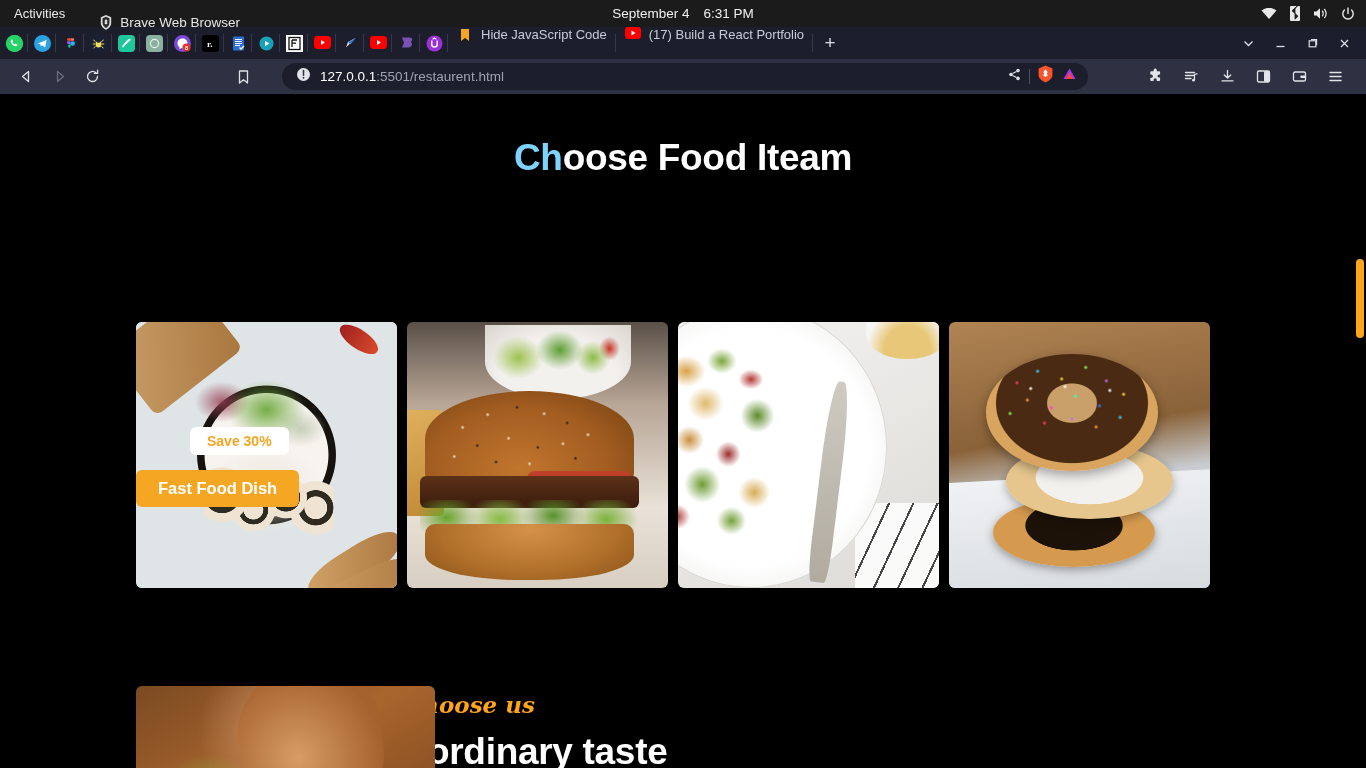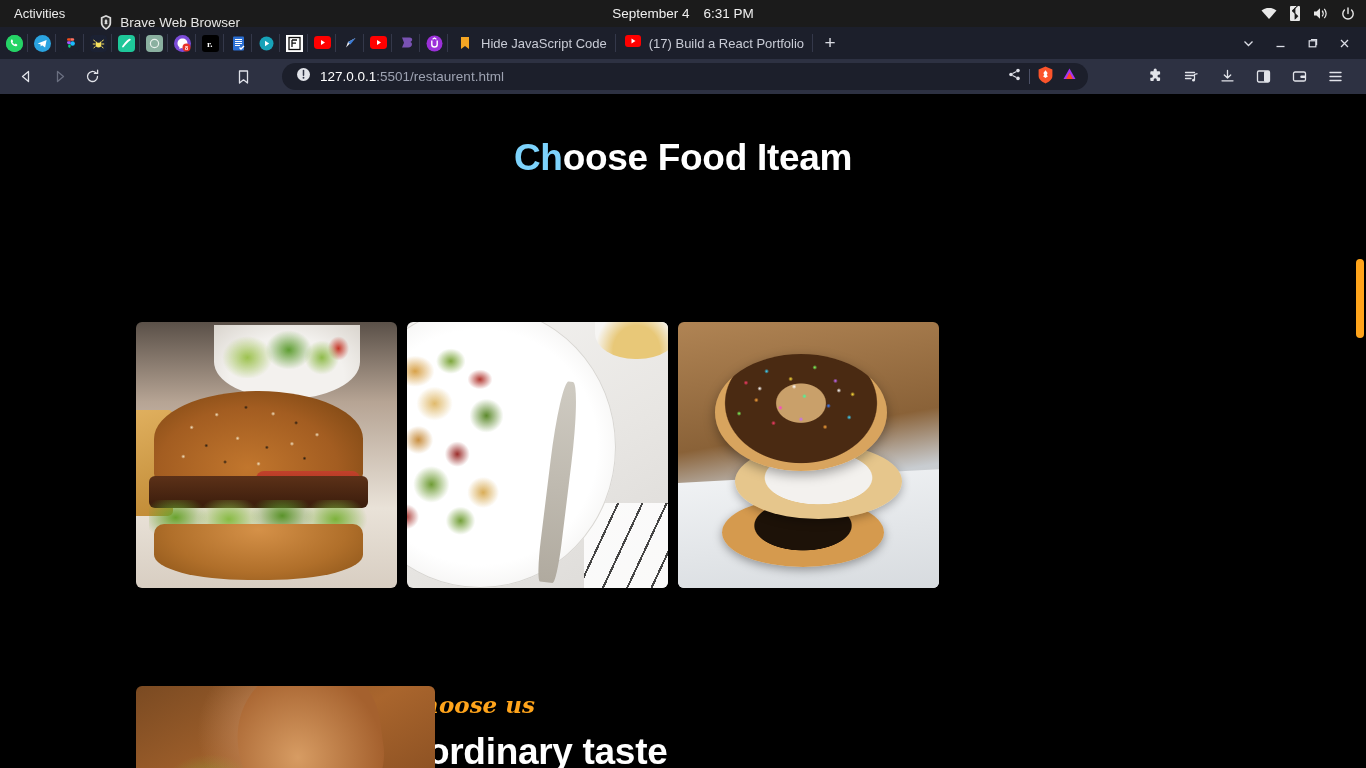--- a/index.html
+++ b/index.html
@@ -52,21 +52,21 @@
     position: relative;
   }
   .pinned-tab::after {
     content: ""; position: absolute; right: 0; top: 7px;
     width: 1px; height: 18px; background: #34384a;
   }
   .pin-ico { width: 17px; height: 17px; border-radius: 4px; display:block; }
 
   .tab {
     height: 32px;
-    display: flex; align-items: center; gap: 8px;
+    display: flex; gap: 8px;
     padding: 0 9px;
     font-size: 13px; color: #c9ccd6;
     position: relative;
     max-width: 206px;
     overflow: hidden;
     white-space: nowrap;
   }
   .tab::after {
     content: ""; position: absolute; right: 0; top: 7px;
     width: 1px; height: 18px; background: #34384a;
@@ -102,21 +102,21 @@
   .toolbar {
     height: 35px; width: 1366px; background: #2d3142;
     display: flex; align-items: center; padding: 0 10px;
   }
   .tb-btn {
     width: 33px; height: 28px;
     display: flex; align-items: center; justify-content: center;
   }
   .tb-btn svg { display: block; }
   .urlwrap {
-    flex: 0 0 auto; display: flex; align-items: center;
+    flex: 0 0 auto; display: flex; 
     margin-left: 8px;
   }
   .omnibox {
     width: 806px; height: 27px; background: #1c1f2b;
     border-radius: 14px; display: flex; align-items: center;
     padding: 0 6px 0 14px; gap: 9px;
   }
   .omni-url { font-size: 13.5px; color: #d6d9e2; white-space: nowrap; }
   .omni-url .host { color: #ffffff; }
   .omni-url .path { color: #9ea3b2; }
@@ -759,20 +759,31 @@
 
   <div class="viewport">
 
 
     <div class="section-title">
       <span class="hl">Ch</span><span>oose Food Iteam</span>
     </div>
 
     <div class="cards">
 
+      <div class="card">
+        <div class="card-img ph ph-salad">
+          <div class="board"></div>
+          <div class="chili"></div>
+          <div class="rolls"></div>
+          <div class="spoon1"></div>
+          <div class="spoon2"></div>
+        </div>
+        <div class="badge-save">Save 30%</div>
+        <div class="badge-dish">Fast Food Dish</div>
+      </div>
 
       <div class="card">
         <div class="card-img ph ph-burger">
           <div class="bowl"></div>
           <div class="greens"></div>
           <div class="fries"></div>
           <div class="buntop"></div>
           <div class="seeds"></div>
           <div class="tomato"></div>
           <div class="patty"></div>

